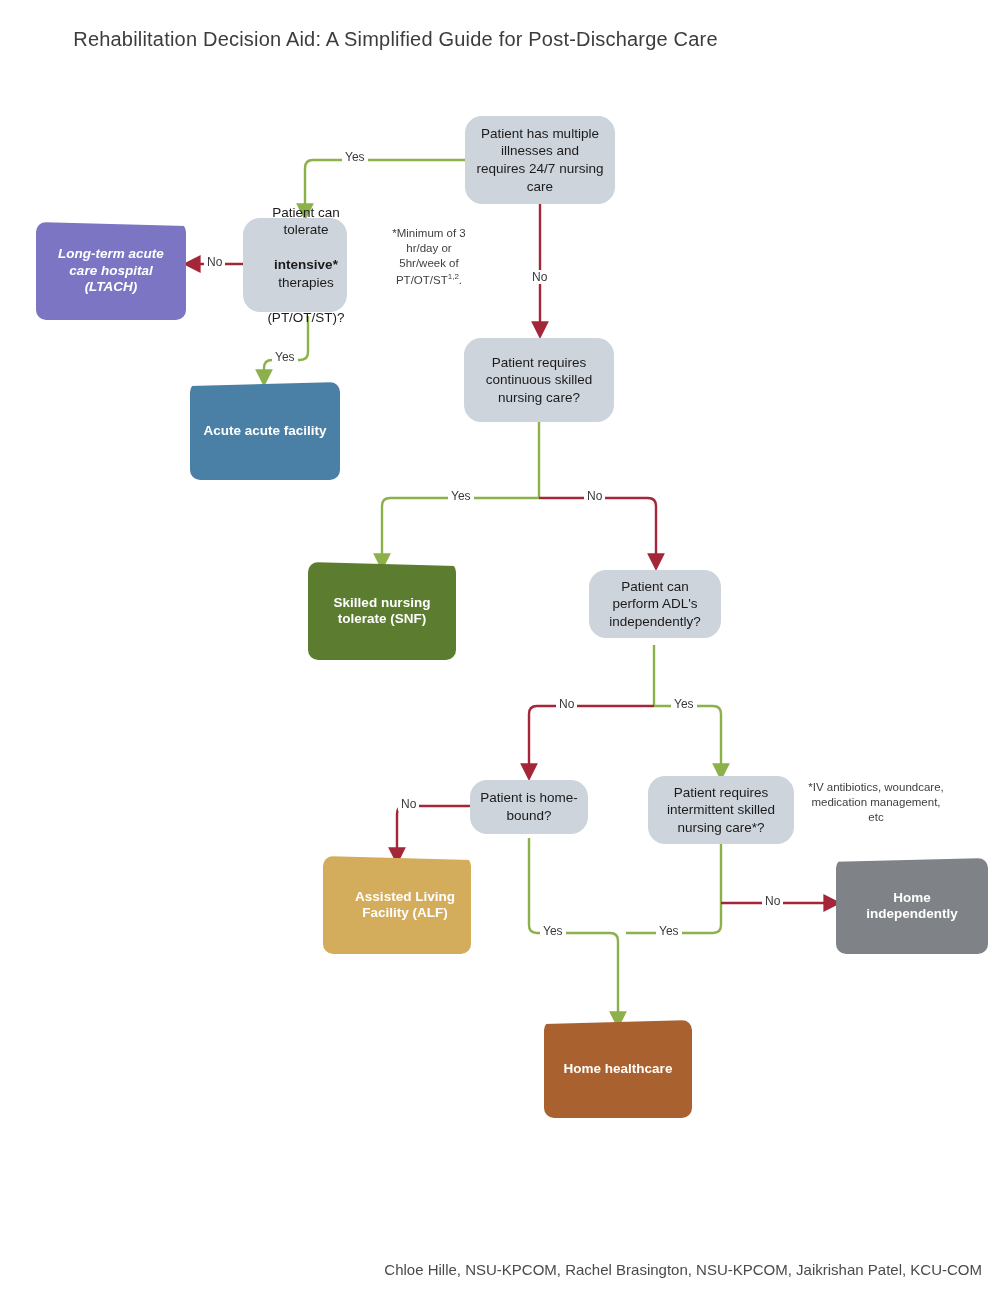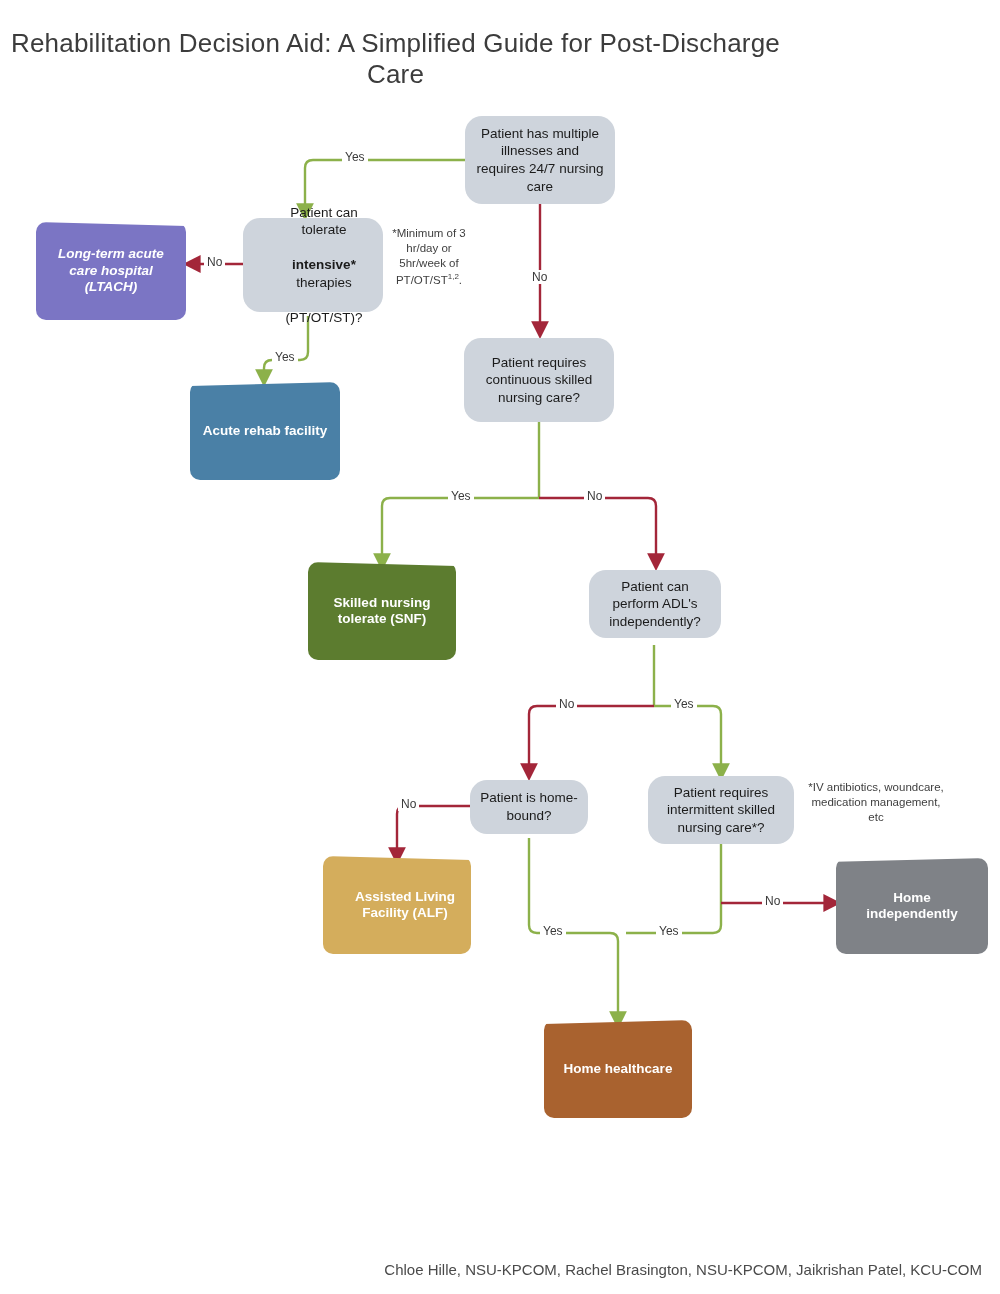--- a/index.html
+++ b/index.html
@@ -7,21 +7,21 @@
   body{
     width:1000px;height:1294px;position:relative;overflow:hidden;
     font-family:"Liberation Sans","DejaVu Sans",sans-serif;
     color:#333333;
   }
   #canvas{position:absolute;inset:0;width:1000px;height:1294px;}
   svg#wires{position:absolute;left:0;top:0;width:1000px;height:1294px;}
 
   .title{
     position:absolute;left:0;top:28px;width:791px;text-align:center;
-    font-size:26px;font-weight:400;color:#3c3c3c;letter-spacing:.2px;
+    font-size:20px;font-weight:400;color:#3c3c3c;letter-spacing:.2px;
   }
   .footer{
     position:absolute;right:18px;bottom:16px;text-align:center;
     font-size:15px;color:#4a4a4a;
   }
 
   
   .node{position:absolute;box-sizing:border-box;display:flex;
         align-items:center;justify-content:center;text-align:center;}
   .node span{display:block;line-height:1.22;}
@@ -107,21 +107,21 @@
       <path d="M721,838 L721,925 Q721,933 713,933 L626,933" stroke="#8cb14a"></path>
 
       <path d="M721,903 L832,903" stroke="#a32639" marker-end="url(#ar)"></path>
     </g>
   </svg>
 
   <div class="node decision" style="left:465px;top:116px;width:150px;height:88px;">
     <span>Patient has multiple illnesses and requires 24/7 nursing care</span>
   </div>
 
-  <div class="node decision" style="left:243px;top:218px;width:140px;height:94px;padding-left:32px;">
+  <div class="node decision" style="left:243px;top:218px;width:104px;height:94px;padding-left:32px;">
     <span>
       <span>Patient can tolerate</span><br>
       <b>intensive*</b><span> therapies</span><br>
       <span>(PT/OT/ST)?</span>
     </span>
   </div>
 
   <div class="node decision" style="left:464px;top:338px;width:150px;height:84px;">
     <span>Patient requires continuous skilled nursing care?</span>
   </div>
@@ -136,21 +136,21 @@
 
   <div class="node decision" style="left:648px;top:776px;width:146px;height:68px;">
     <span>Patient requires intermittent skilled nursing care*?</span>
   </div>
 
   <div class="node terminal ltach skewB" style="left:36px;top:222px;width:150px;height:98px;">
     <span class="ital">Long-term acute care hospital (LTACH)</span>
   </div>
 
   <div class="node terminal acute skewA" style="left:190px;top:382px;width:150px;height:98px;">
-    <span>Acute rehab facility</span>
+    <span>Acute acute facility</span>
   </div>
 
   <div class="node terminal snf skewB" style="left:308px;top:562px;width:148px;height:98px;">
     <span>Skilled nursing tolerate (SNF)</span>
   </div>
 
   <div class="node terminal alf skewB" style="left:323px;top:856px;width:148px;height:98px;">
     <span>Assisted Living Facility (ALF)</span>
   </div>
 

